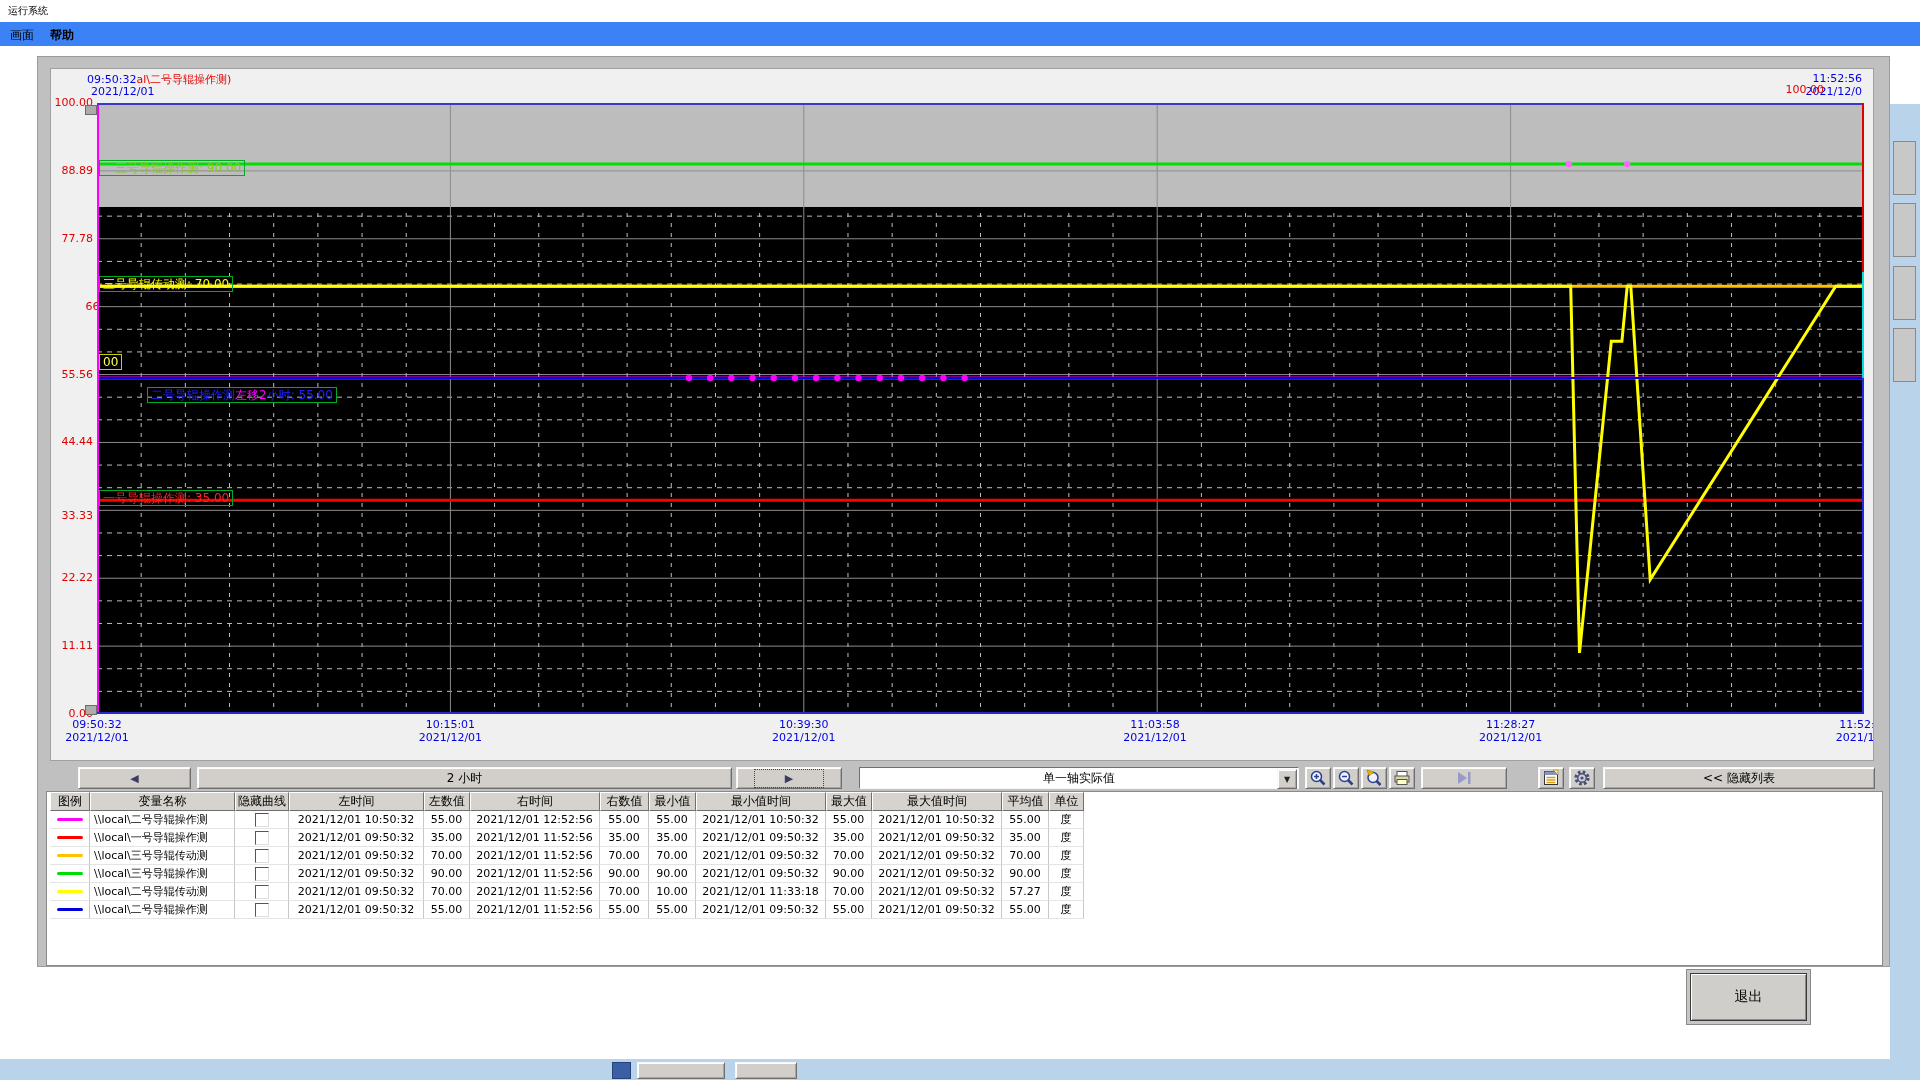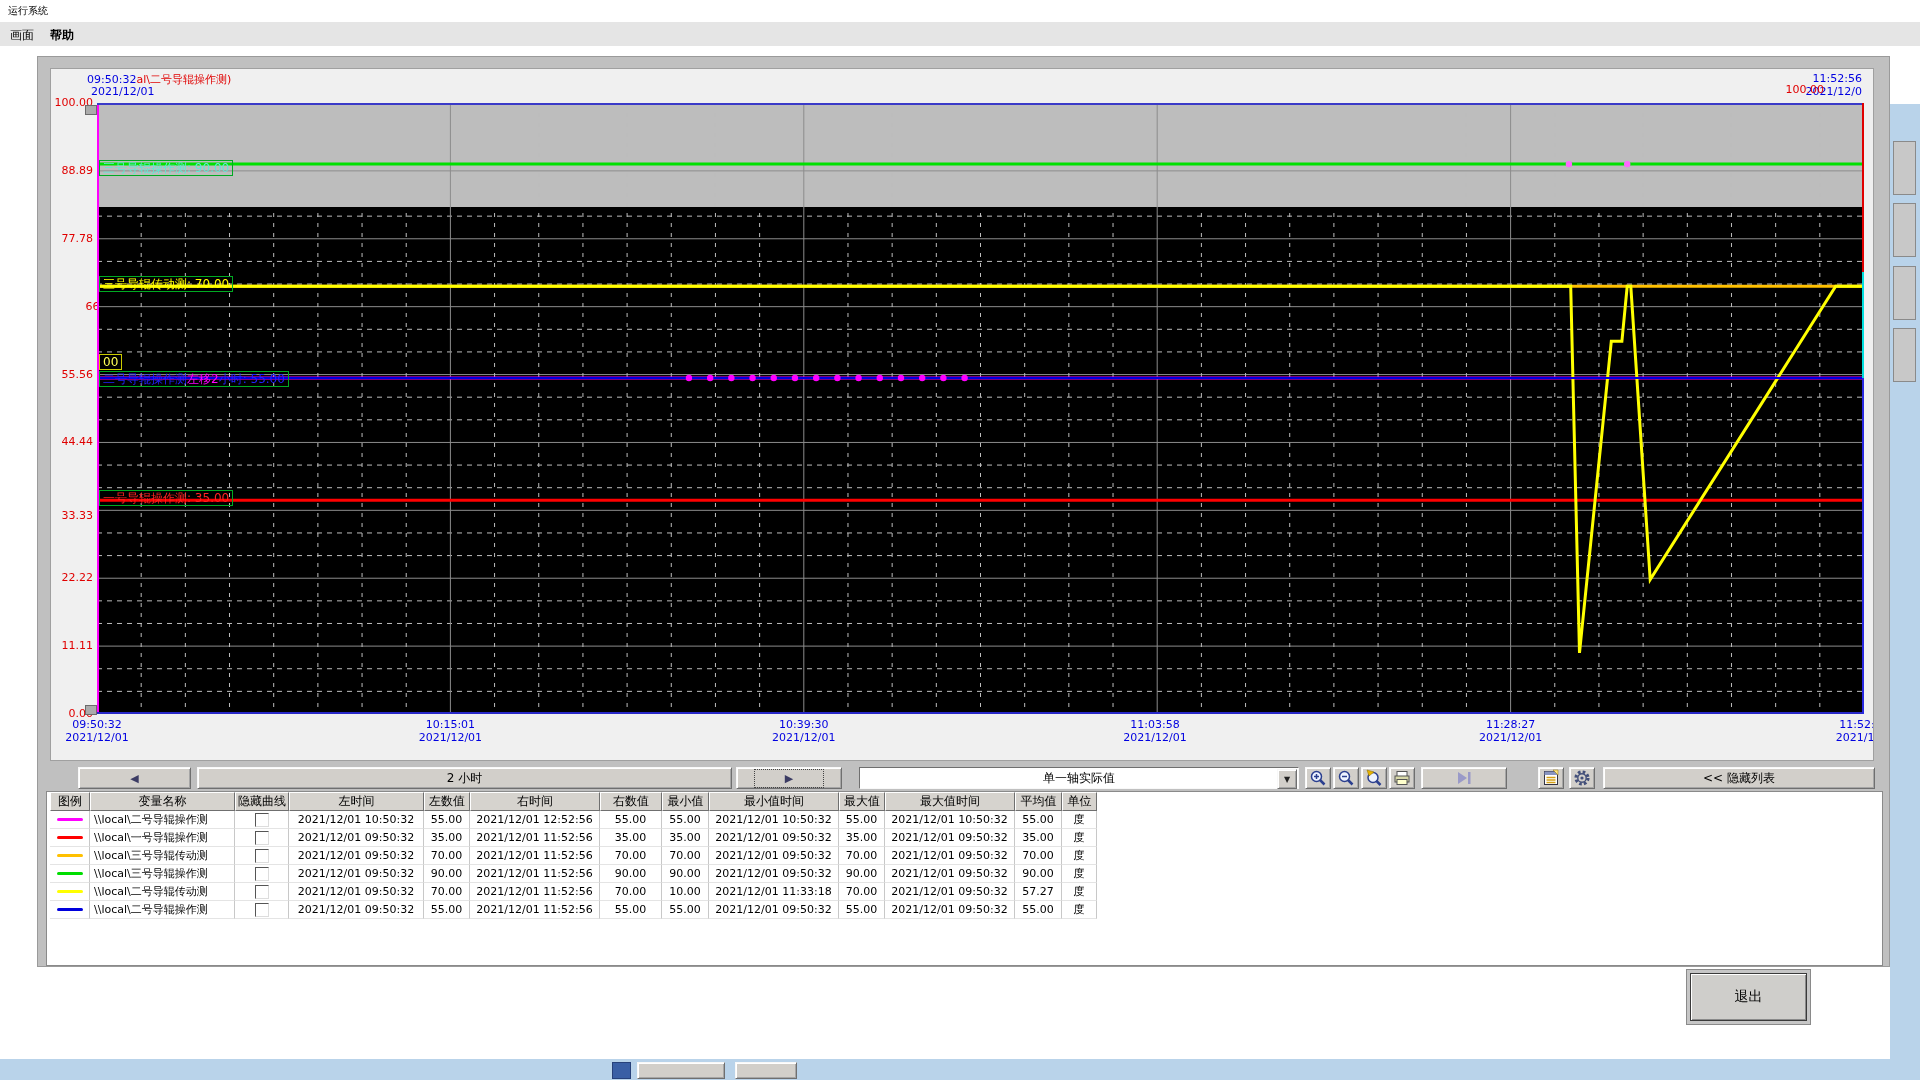--- a/index.html
+++ b/index.html
@@ -1,21 +1,21 @@
 <!DOCTYPE html>
 <html><head>
 <meta charset="utf-8">
 <style>
   html,body{margin:0;padding:0;}
   body{width:1920px;height:1080px;background:#ffffff;position:relative;overflow:hidden;
        font-family:"DejaVu Sans","Liberation Sans",sans-serif;font-size:12px;color:#000;}
   
   .titlebar{position:absolute;left:0;top:0;width:100%;height:22px;background:#fff;}
   .titlebar span{position:absolute;left:8px;top:4px;font-size:10px;}
-  .menubar{position:absolute;left:0;top:22px;width:100%;height:24px;background:#e5e5e5;}
+  .menubar{position:absolute;left:0;top:22px;width:100%;height:24px;background:#3b82f6;}
   .menu-item{position:absolute;top:4px;font-size:12px;cursor:default;padding:1px 4px;}
   #menu-screen{left:6px;} #menu-help{left:46px;font-weight:bold;}
   
   .right-strip{position:absolute;left:1890px;top:104px;width:30px;height:955px;background:#b9d3ea;}
   .edge-btn{position:absolute;left:3px;width:21px;height:52px;background:#c8c8c8;border:1px solid #8a8a8a;}
   .taskbar{position:absolute;left:0;top:1059px;width:1920px;height:21px;background:#b9d3ea;}
   .task-ico{position:absolute;top:3px;height:15px;}
   
   .main-panel{position:absolute;left:37px;top:56px;width:1853px;height:911px;background:#c0c0c0;border:1px solid #9a9a9a;box-sizing:border-box;}
   
@@ -60,21 +60,21 @@
   #play-panel{left:1383px;width:86px;}
   #ico-list{left:1500px;width:26px;} #ico-gear{left:1531px;width:26px;}
   #hide-list{left:1565px;width:272px;}
   
   .table-zone{position:absolute;left:8px;top:734px;width:1837px;height:175px;background:#fff;border:1px solid #8a8a8a;box-sizing:border-box;}
   .ttable{position:absolute;left:3px;top:0;}
   .thead,.trow{display:flex;}
   .thcell{height:19px;box-sizing:border-box;background:#d6d3ce;border-top:1px solid #fff;border-left:1px solid #fff;border-right:1px solid #6f6f6f;border-bottom:1px solid #6f6f6f;display:flex;align-items:center;justify-content:center;font-size:12px;}
   .tcell{height:18px;box-sizing:border-box;border-right:1px solid #c8c8c8;border-bottom:1px solid #e4e4e4;display:flex;align-items:center;justify-content:center;font-size:11px;white-space:nowrap;overflow:hidden;}
   .c0{width:40px;} .c1{width:145px;justify-content:flex-start;padding-left:4px;} .c2{width:54px;}
-  .c3{width:135px;} .c4{width:46px;} .c5{width:130px;} .c6{width:62px;} .c7{width:47px;}
+  .c3{width:135px;} .c4{width:46px;} .c5{width:130px;} .c6{width:49px;} .c7{width:47px;}
   .c8{width:130px;} .c9{width:46px;} .c10{width:130px;} .c11{width:47px;} .c12{width:35px;}
   .thead .c1{justify-content:center;padding-left:0;}
   .swatch{width:26px;height:3px;border-radius:2px;}
   .checkbox{width:12px;height:12px;background:#fff;border-top:1px solid #555;border-left:1px solid #555;border-right:1px solid #ddd;border-bottom:1px solid #ddd;}
   
   .exit-btn{position:absolute;left:1690px;top:973px;width:117px;height:48px;background:#cfcecb;
     border:1px solid #3a3a3a;box-shadow:inset 1px 1px 0 #fff,inset -1px -1px 0 #8a8a8a,0 0 0 3px #c6c6c6,0 0 0 4px #8a8a8a;
     font-size:14px;font-family:"DejaVu Sans","Liberation Sans",sans-serif;cursor:pointer;}
 </style>
 </head>
@@ -204,24 +204,24 @@
           <circle cx="761.577" cy="274.95" r="3.2" fill="#ff00ff"></circle>
           <circle cx="782.7810000000001" cy="274.95" r="3.2" fill="#ff00ff"></circle>
           <circle cx="803.985" cy="274.95" r="3.2" fill="#ff00ff"></circle>
           <circle cx="825.1890000000001" cy="274.95" r="3.2" fill="#ff00ff"></circle>
           <circle cx="846.3929999999999" cy="274.95" r="3.2" fill="#ff00ff"></circle>
           <circle cx="867.597" cy="274.95" r="3.2" fill="#ff00ff"></circle>
           <circle cx="1471.9109999999998" cy="61.1" r="3.2" fill="#ff66ff"></circle>
           <circle cx="1530.222" cy="61.1" r="3.2" fill="#ff66ff"></circle>
         </svg>
       <div id="line-labels">
-          <div class="line-label" style="top: 57.1px; border-color: rgb(0, 170, 34);"><span style="color: #5eead4;">三号导辊操作测: 90.00</span></div>
+          <div class="line-label" style="top: 57.1px; border-color: rgb(0, 170, 34);"><span style="color: #84cc16; margin-left: 12px;">三号导辊操作测: 90.00</span></div>
           <div class="line-label" style="top: 173.3px; border-color: rgb(0, 170, 34);"><span style="color: rgb(255, 255, 0);">三号导辊传动测: 70.00</span></div>
           <div class="line-label" style="top: 250.675px; border-color: rgb(204, 204, 0);"><span style="color: rgb(255, 255, 85);">00</span></div>
-          <div class="line-label" style="top: 268px; border-color: rgb(0, 170, 34);"><span style="color: rgb(34, 34, 255);">二号导辊操作测</span><span style="color: rgb(255, 0, 255);">左移2</span><span style="color: rgb(34, 34, 255);">小时: 55.00</span></div>
+          <div class="line-label" style="top: 284px; border-color: rgb(0, 170, 34); margin-left: 48px;"><span style="color: rgb(34, 34, 255);">二号导辊操作测</span><span style="color: rgb(255, 0, 255);">左移2</span><span style="color: rgb(34, 34, 255);">小时: 55.00</span></div>
           <div class="line-label" style="top: 387.15px; border-color: rgb(0, 170, 34);"><span style="color: rgb(255, 34, 34);">一号导辊操作测: 35.00</span></div>
         </div>
       <div class="bd bd-left"></div>
       <div class="bd bd-top"></div>
       <div class="bd bd-bottom"></div>
       <div class="bd bd-right-red"></div>
       <div class="bd bd-right-cyan"></div>
       <div class="bd bd-right-blue"></div>
     </div>
 

